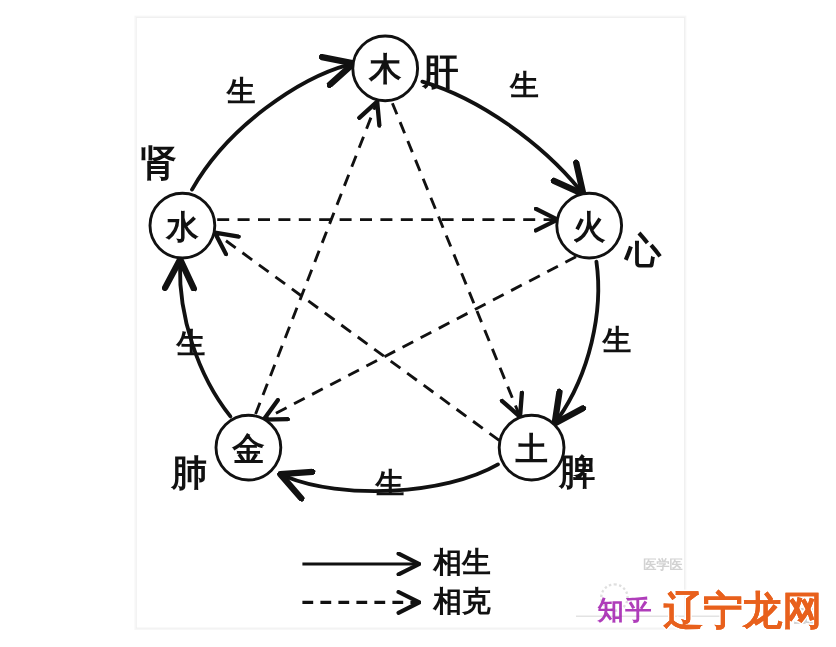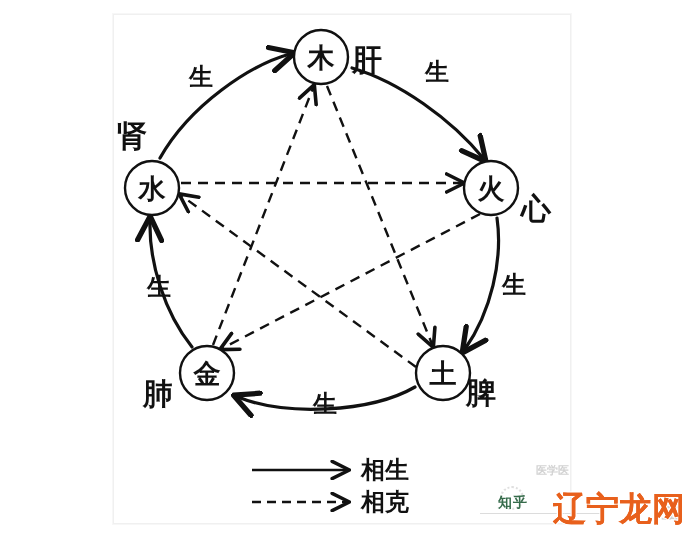--- a/index.html
+++ b/index.html
@@ -100,23 +100,23 @@
     fill: #111111;
     dominant-baseline: central;
   }
 
   
   .wm-zhihu {
     position: absolute;
     left: 498px;
     top: 494px;
     font-family: "Liberation Sans", sans-serif;
-    font-size: 14px;
-    font-weight: 700;
-    color: #14532d;
+    font-size: 22px;
+    font-weight: 700;
+    color: #a21caf;
     letter-spacing: 1px;
     white-space: nowrap;
     opacity: 0.85;
   }
   .wm-zhihu-mark {
     position: absolute;
     left: 500px;
     top: 486px;
     width: 20px;
     height: 20px;

